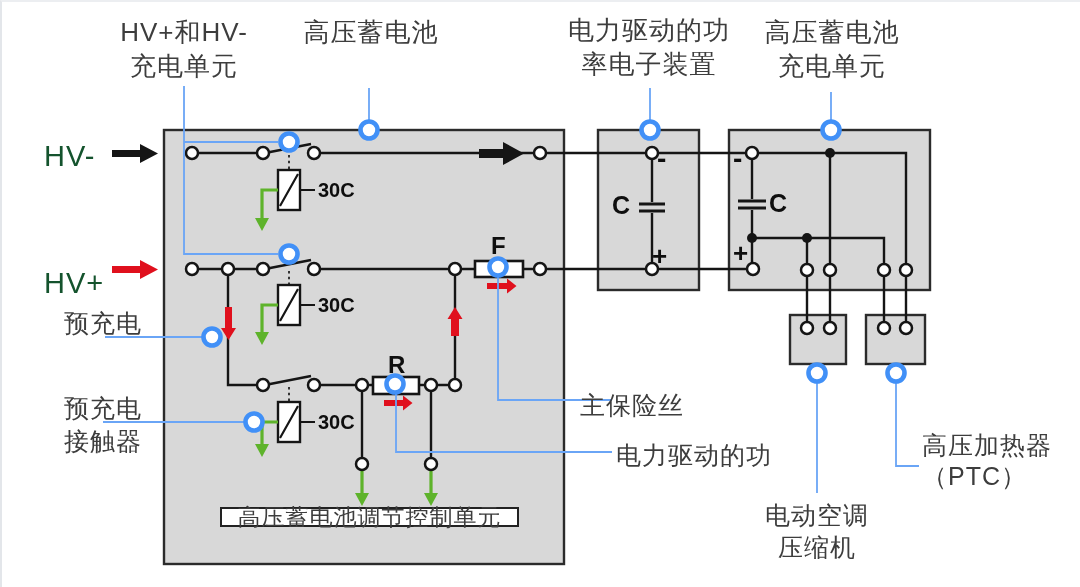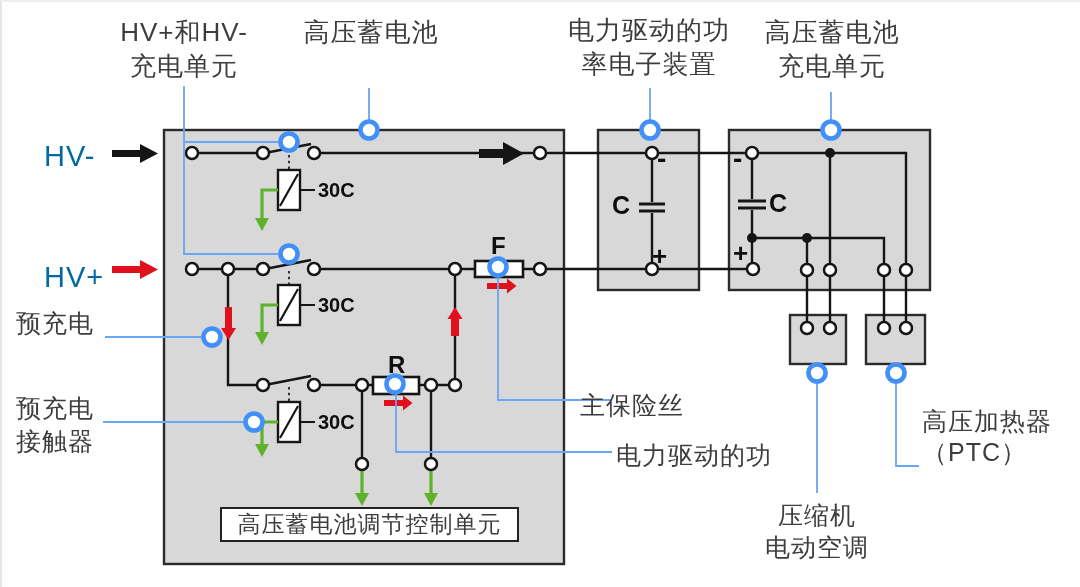--- a/index.html
+++ b/index.html
@@ -4,26 +4,26 @@
 <style>
   html,body{margin:0;padding:0;background:#fff;}
   #stage{
     position:relative;width:1080px;height:587px;background:#fff;overflow:hidden;
     font-family:"Liberation Sans","DejaVu Sans",sans-serif;
     border-left:2px solid #e3e6ea;border-top:2px solid #eceef1;box-sizing:border-box;
   }
   #circuit{position:absolute;left:0;top:0;}
   .lbl{position:absolute;color:#3d3d3d;line-height:34px;font-size:26px;letter-spacing:1px;}
   .center{text-align:center;}
-  .right{text-align:right;}
+  .right{text-align:right;padding-left:48px;}
   .small{font-size:25px;line-height:33px;}
-  .hv{font-size:29px;font-weight:400;color:#0369a1;letter-spacing:1px;}
+  .hv{font-size:29px;font-weight:400;color:#14532d;letter-spacing:1px;}
   .letter{position:absolute;color:#0e0e0e;font-weight:bold;}
   .ctrlbox{
-    position:absolute;left:218px;top:505px;width:299px;height:35px;
+    position:absolute;left:218px;top:505px;width:299px;height:20px;
     background:#fff;border:2.5px solid #222;box-sizing:border-box;
     display:flex;align-items:center;justify-content:center;
     font-size:23px;color:#3d3d3d;letter-spacing:1px;
   }
 </style>
 </head>
 <body>
 
 <div id="stage">
 
@@ -188,38 +188,38 @@
   <div class="lbl center" style="left:552px;top:13px;width:190px;font-family:Liberation Mono, monospace;">
     <div>电力驱动的功</div>
     <div>率电子装置</div>
   </div>
   <div class="lbl center" style="left:735px;top:13px;width:190px;">
     <div>高压蓄电池</div>
     <div>充电单元</div>
   </div>
 
   <div class="lbl hv" style="left:42px;top:137px;">HV-</div>
-  <div class="lbl hv" style="left:42px;top:258px;text-align:center;">HV+</div>
+  <div class="lbl hv" style="left:42px;top:264px;text-align:center;">HV+</div>
   <div class="lbl small right" style="left:0;top:305px;width:92px;">
     <div>预充电</div>
   </div>
   <div class="lbl small right" style="left:0;top:390px;width:92px;">
     <div>预充电</div>
     <div>接触器</div>
   </div>
 
   <div class="lbl small" style="left:578px;top:387px;">主保险丝</div>
   <div class="lbl small" style="left:614px;top:437px;">电力驱动的功</div>
-  <div class="lbl small" style="left:920px;top:404px;line-height:31px;">
+  <div class="lbl small" style="left:920px;top:428px;line-height:31px;">
     <div>高压加热器</div>
     <div>（PTC）</div>
   </div>
   <div class="lbl small center" style="left:727px;top:497px;width:176px;line-height:32px;">
+    <div>电动空调</div>
     <div>压缩机</div>
-    <div>电动空调</div>
   </div>
 
   <div class="ctrlbox">
     <span>高压蓄电池调节控制单元</span>
   </div>
 
   <div class="letter" style="left:316px;top:177px;font-size:20px;">30C</div>
   <div class="letter" style="left:316px;top:292px;font-size:20px;">30C</div>
   <div class="letter" style="left:316px;top:409px;font-size:20px;">30C</div>
   <div class="letter" style="left:489px;top:230px;font-size:24px;">F</div>

